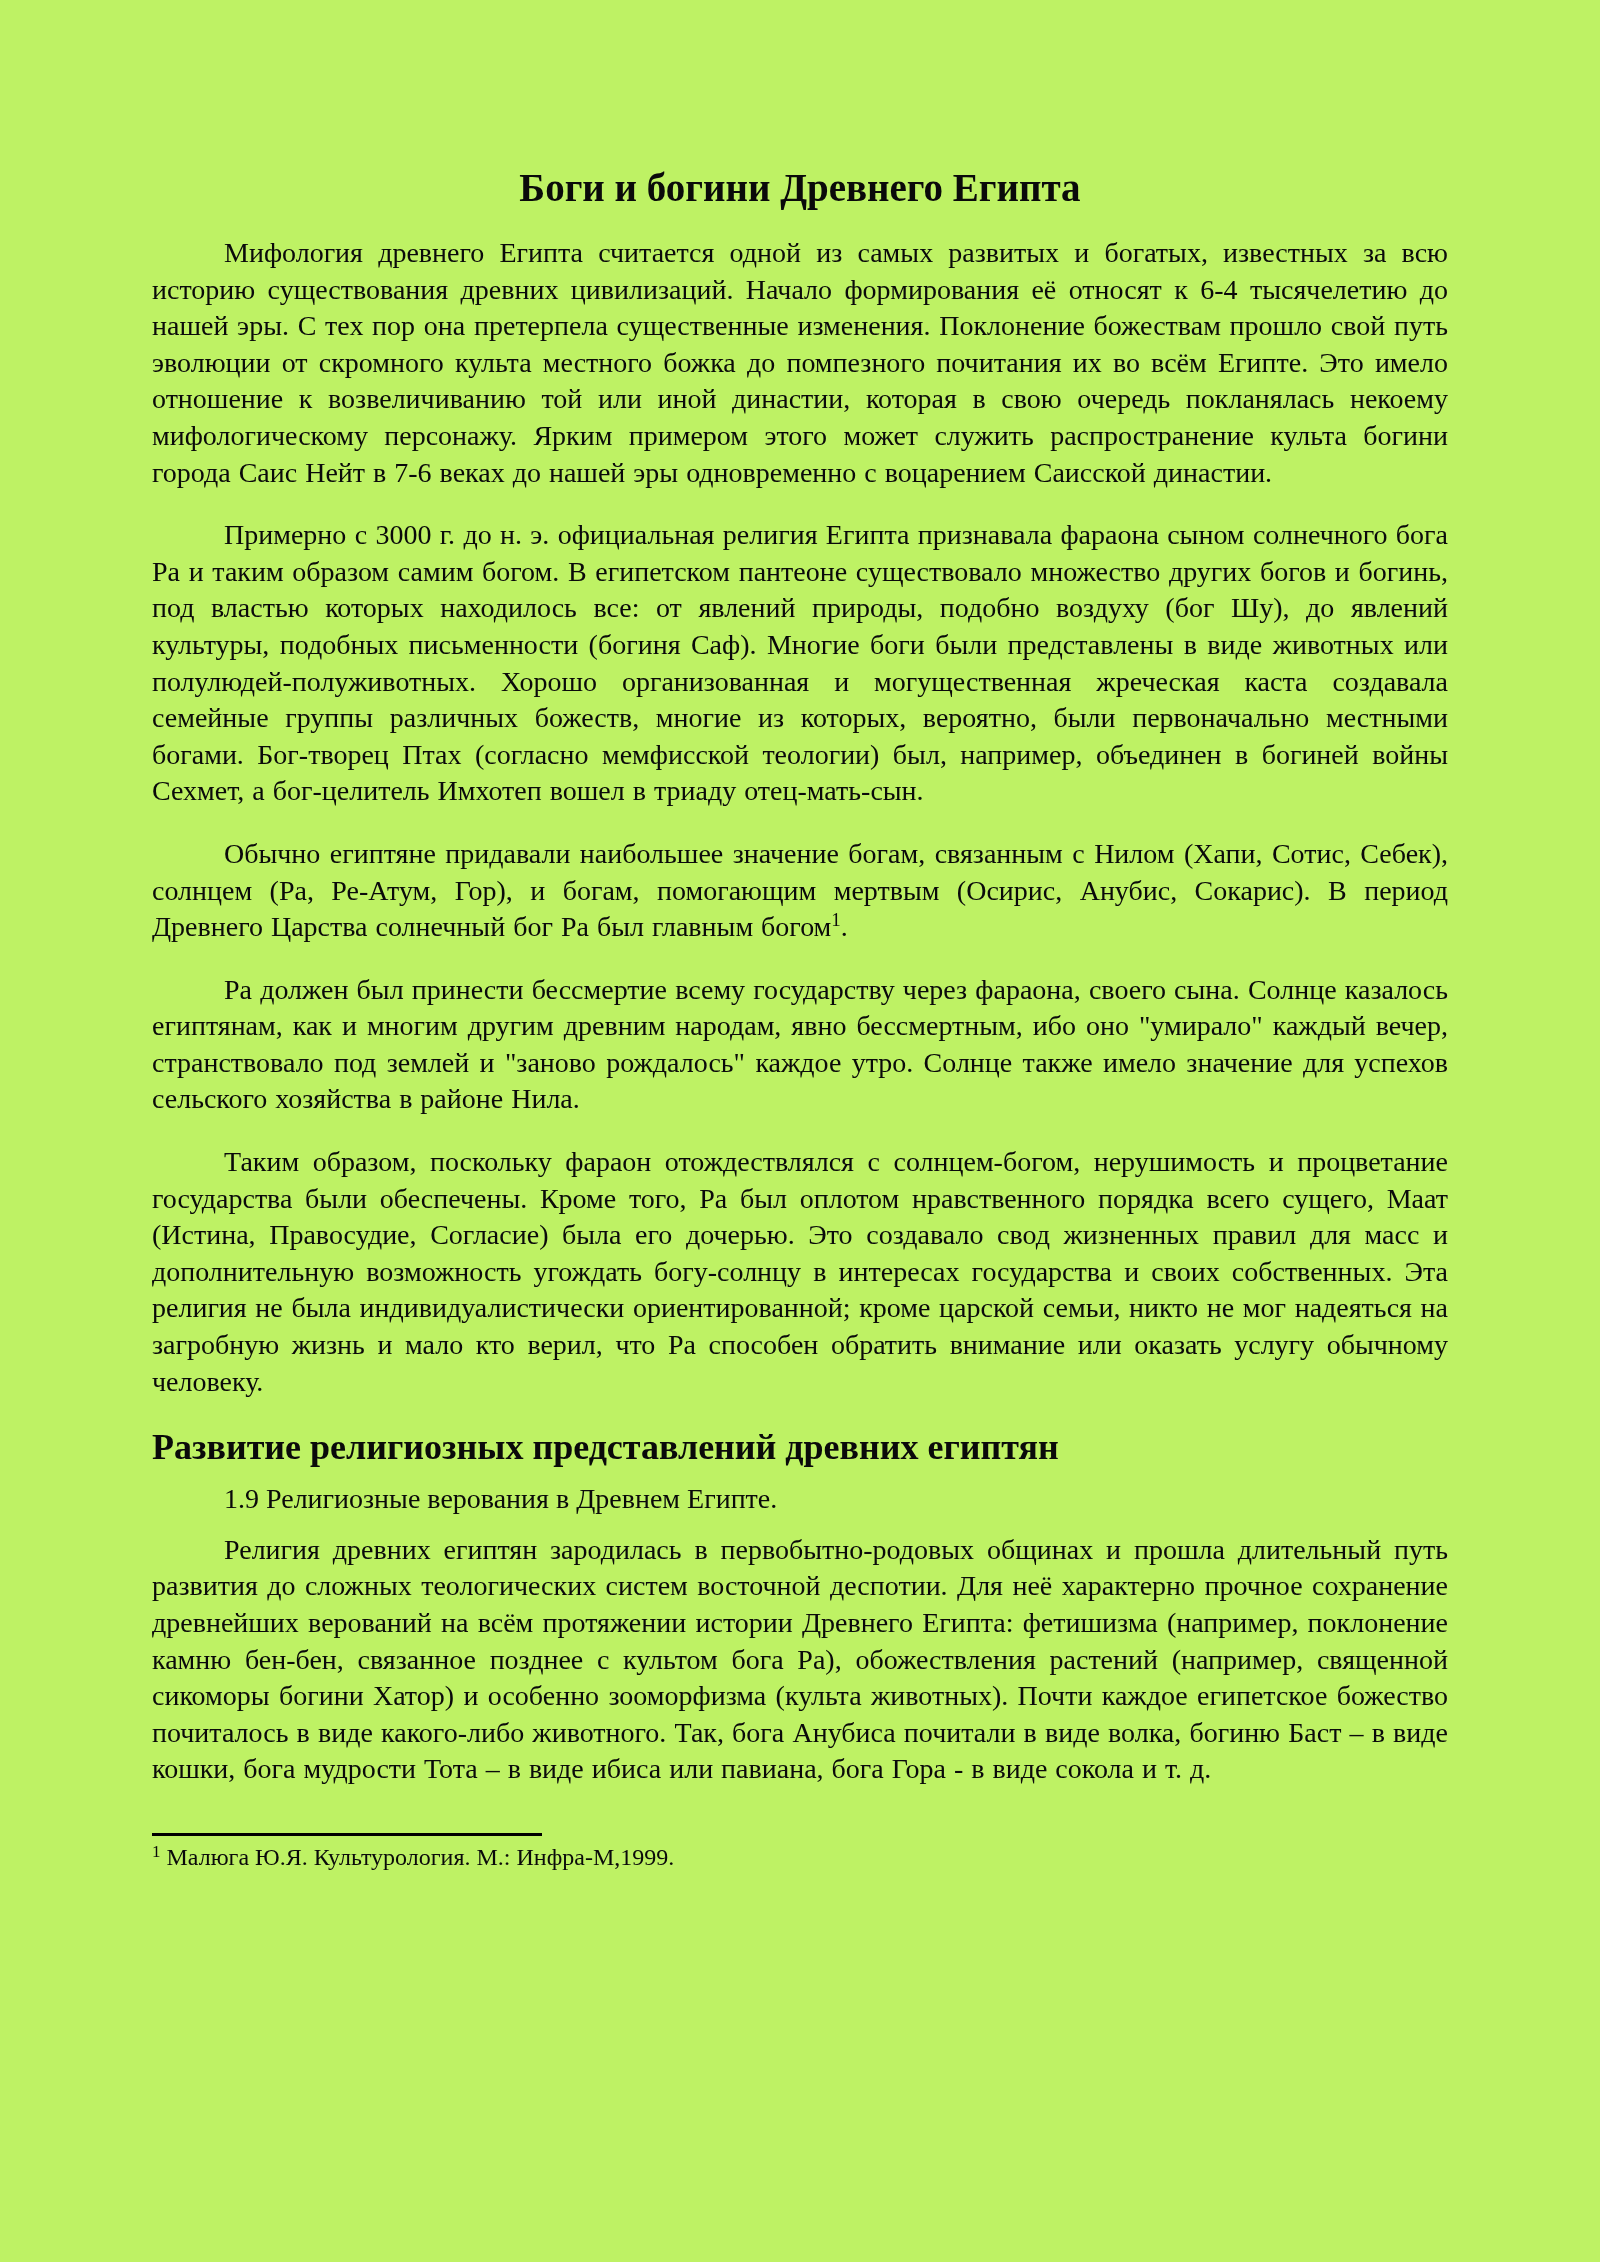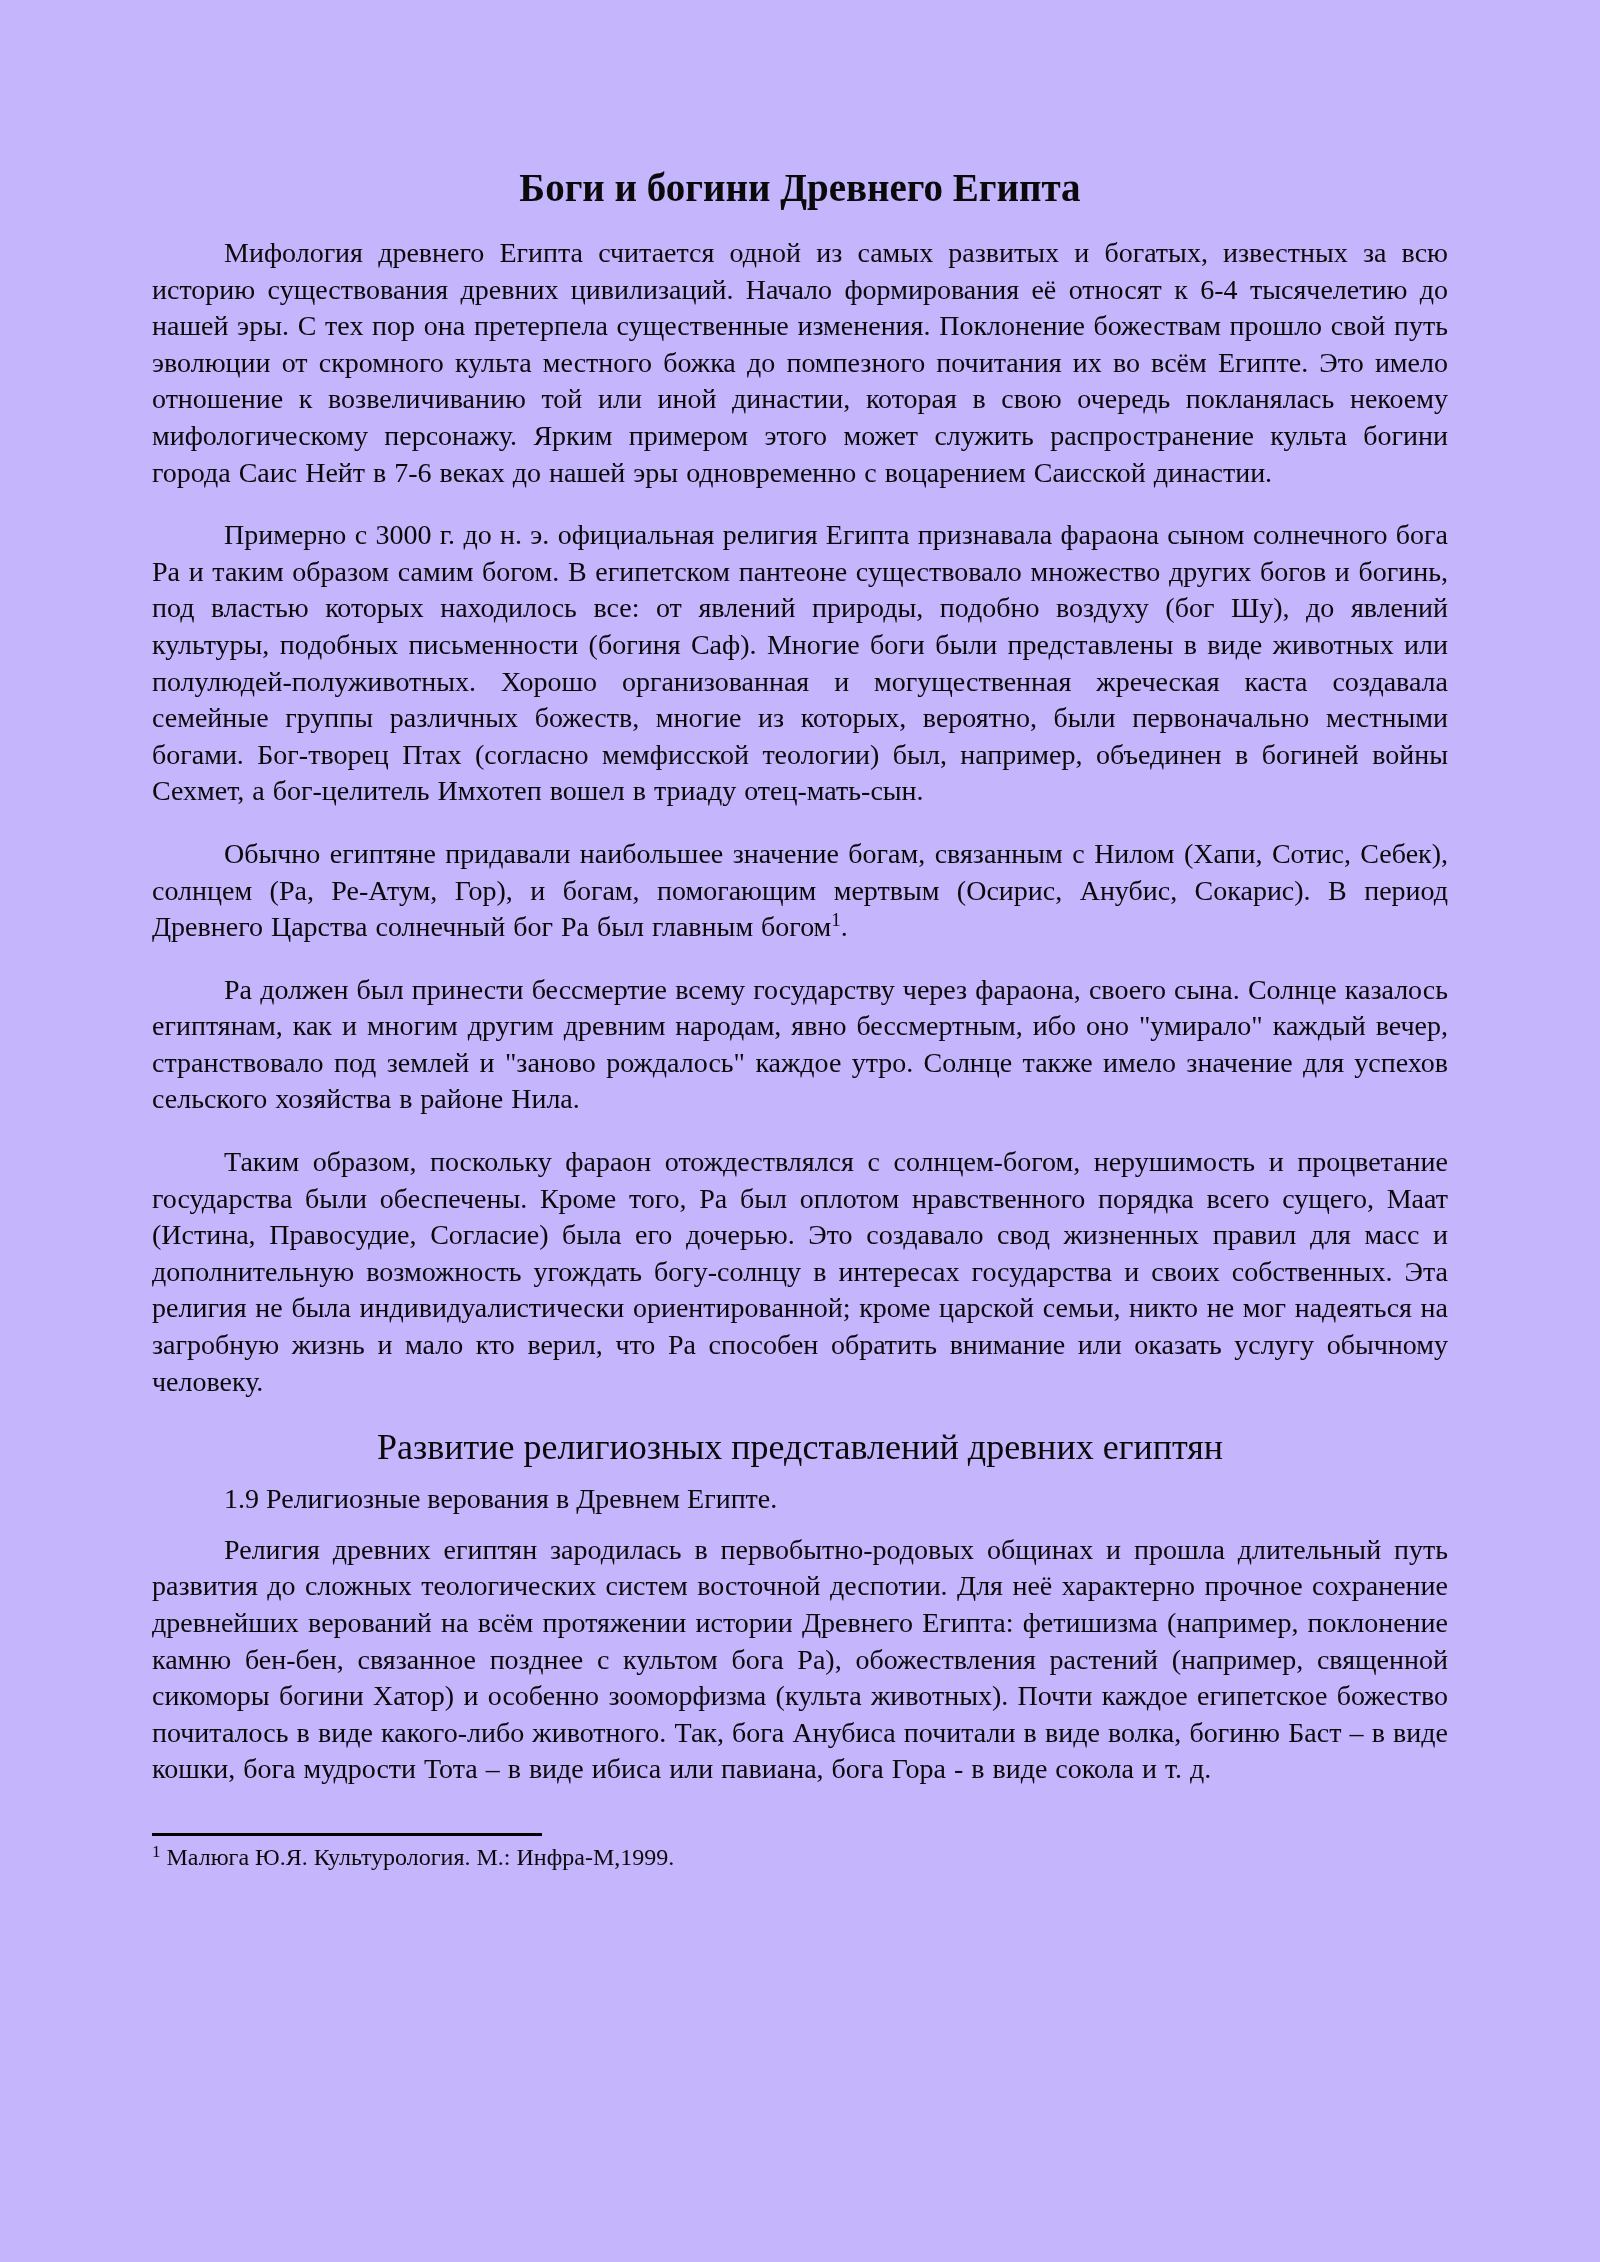--- a/index.html
+++ b/index.html
@@ -4,21 +4,21 @@
 <style>
   html, body {
     margin: 0;
     padding: 0;
     background: #ffffff;
   }
   .page {
     position: relative;
     width: 1600px;
     height: 2262px;
-    background: #c4b5fd;
+    background: #bef264;
     box-sizing: border-box;
     padding: 164px 152px 16px 152px;
     font-family: "Liberation Serif", "DejaVu Serif", serif;
     color: #0a0a0a;
     overflow: hidden;
   }
   .doc-title {
     font-size: 39px;
     line-height: 47px;
     font-weight: 700;
@@ -41,22 +41,22 @@
     word-spacing: 1px;
   }
   p.body sup.fn-ref {
     font-size: 19px;
     line-height: 0;
     vertical-align: 10px;
   }
   .section-heading {
     font-size: 36px;
     line-height: 43px;
-    font-weight: 400;
-    text-align: center;
+    font-weight: 700;
+    text-align: left;
     margin: 0 0 12px 0;
   }
   .subsection {
     font-size: 28px;
     line-height: 36.6px;
     text-align: left;
     text-indent: 72px;
     margin: 0 0 14px 0;
   }
   .footnote-area {

